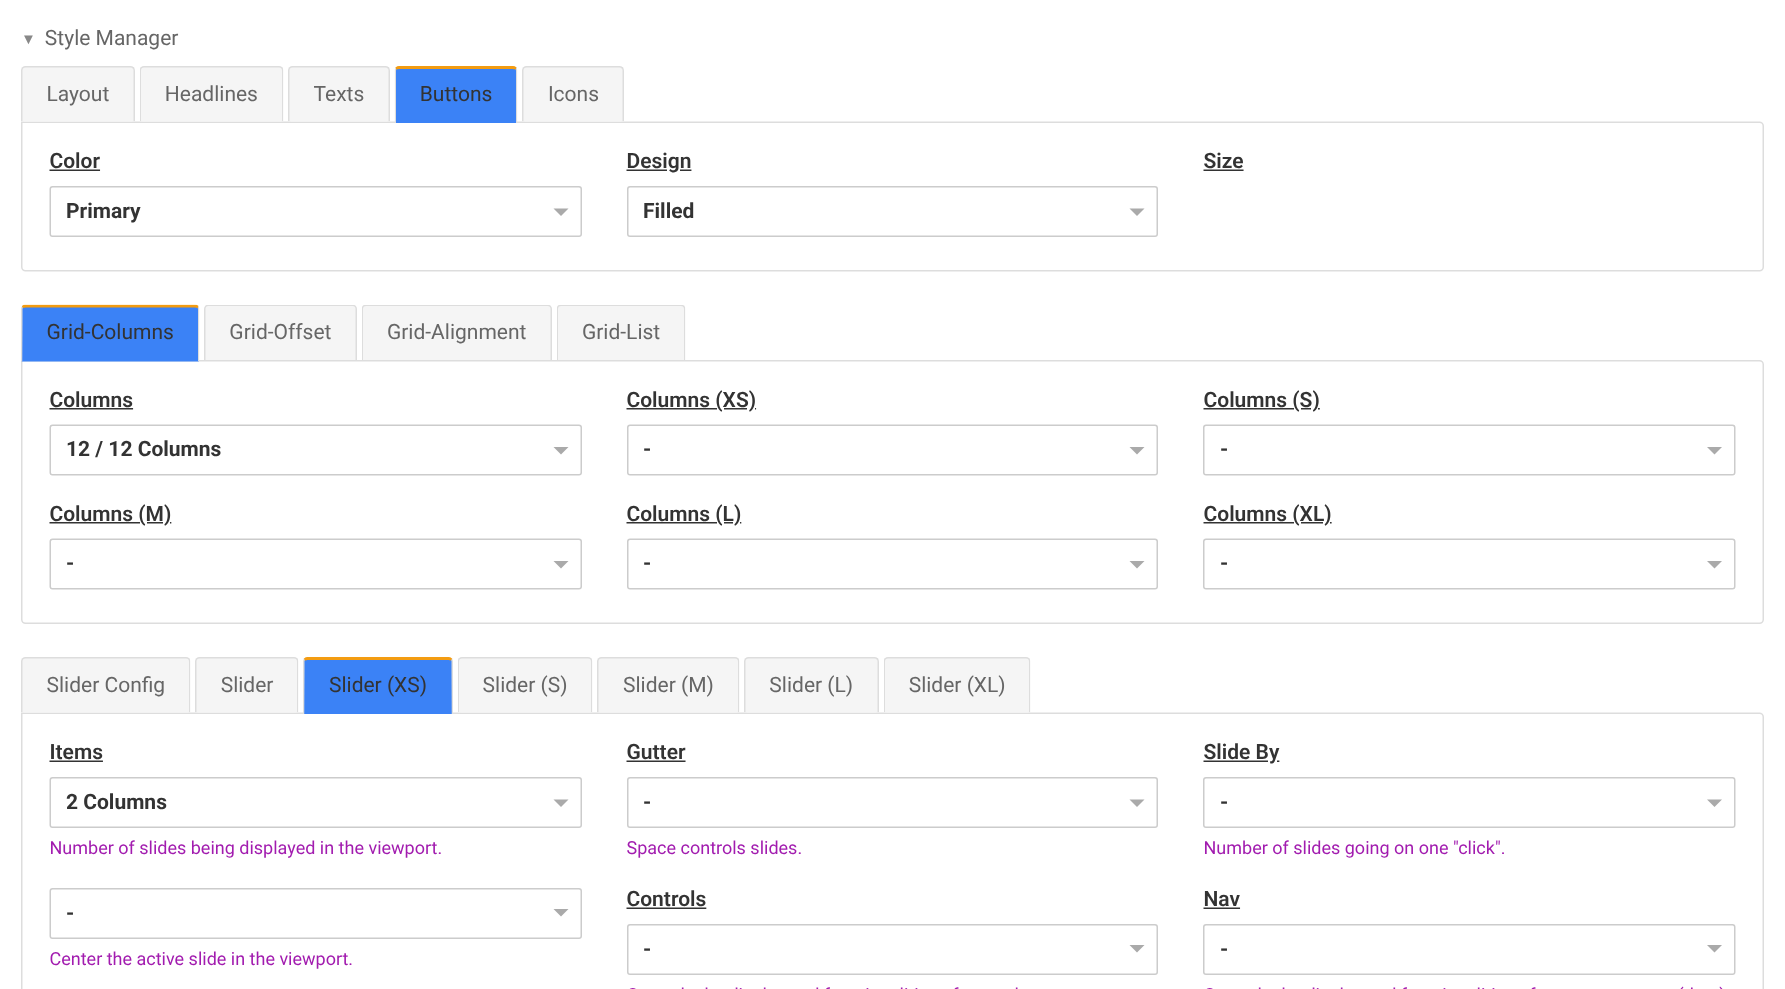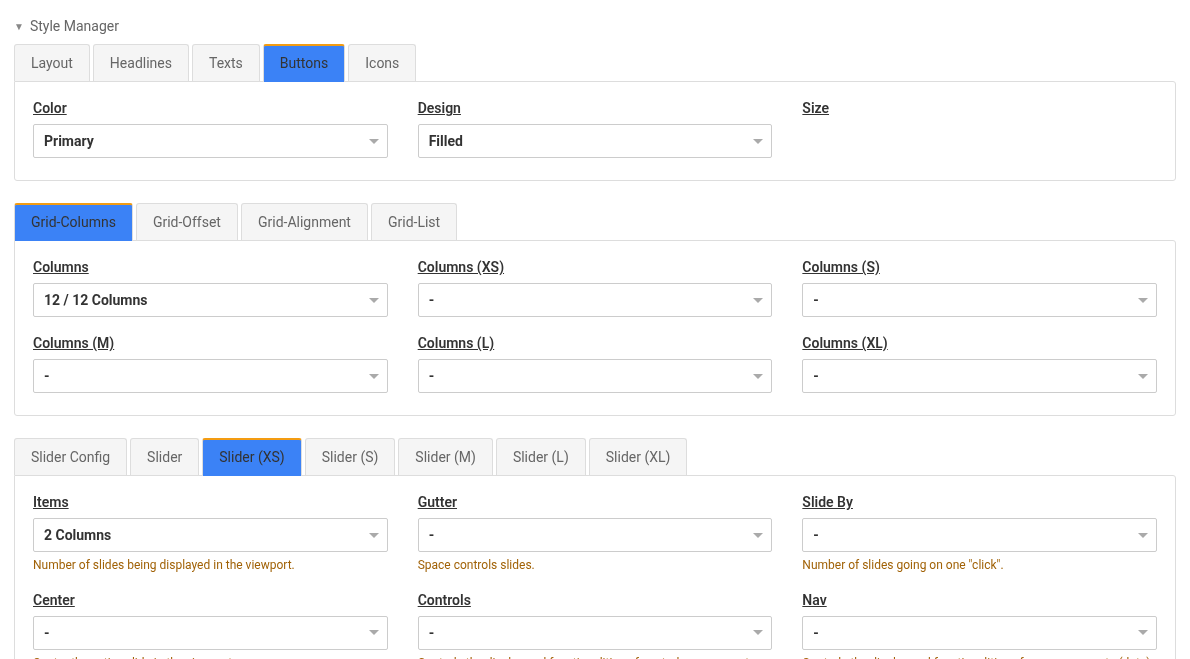--- a/index.html
+++ b/index.html
@@ -103,21 +103,21 @@
     }
     .select-arrow::before {
       content: "";
       width: 0; height: 0;
       border-left: 5px solid transparent;
       border-right: 5px solid transparent;
       border-top: 5px solid #aaa;
     }
     .help-text {
       font-size: 12px;
-      color: #a16207;
+      color: #a21caf;
       margin-top: 6px;
       line-height: 1.3;
     }
   </style>
 </head>
 <body>
 
 <div class="section-header">
   <span class="caret">▼</span>
   <span>Style Manager</span>
@@ -260,21 +260,20 @@
         <div class="select-box">
             <span>-</span>
           </div>
         <div class="select-arrow"></div>
       </div>
       <div class="help-text">Number of slides going on one "click".</div>
     </div>
   </div>
   <div class="form-row">
     <div class="form-col">
-      <span class="field-label">Center</span>
       <div class="select">
         <div class="select-box">
             <span>-</span>
           </div>
         <div class="select-arrow"></div>
       </div>
       <div class="help-text">Center the active slide in the viewport.</div>
     </div>
     <div class="form-col">
       <span class="field-label">Controls</span>

